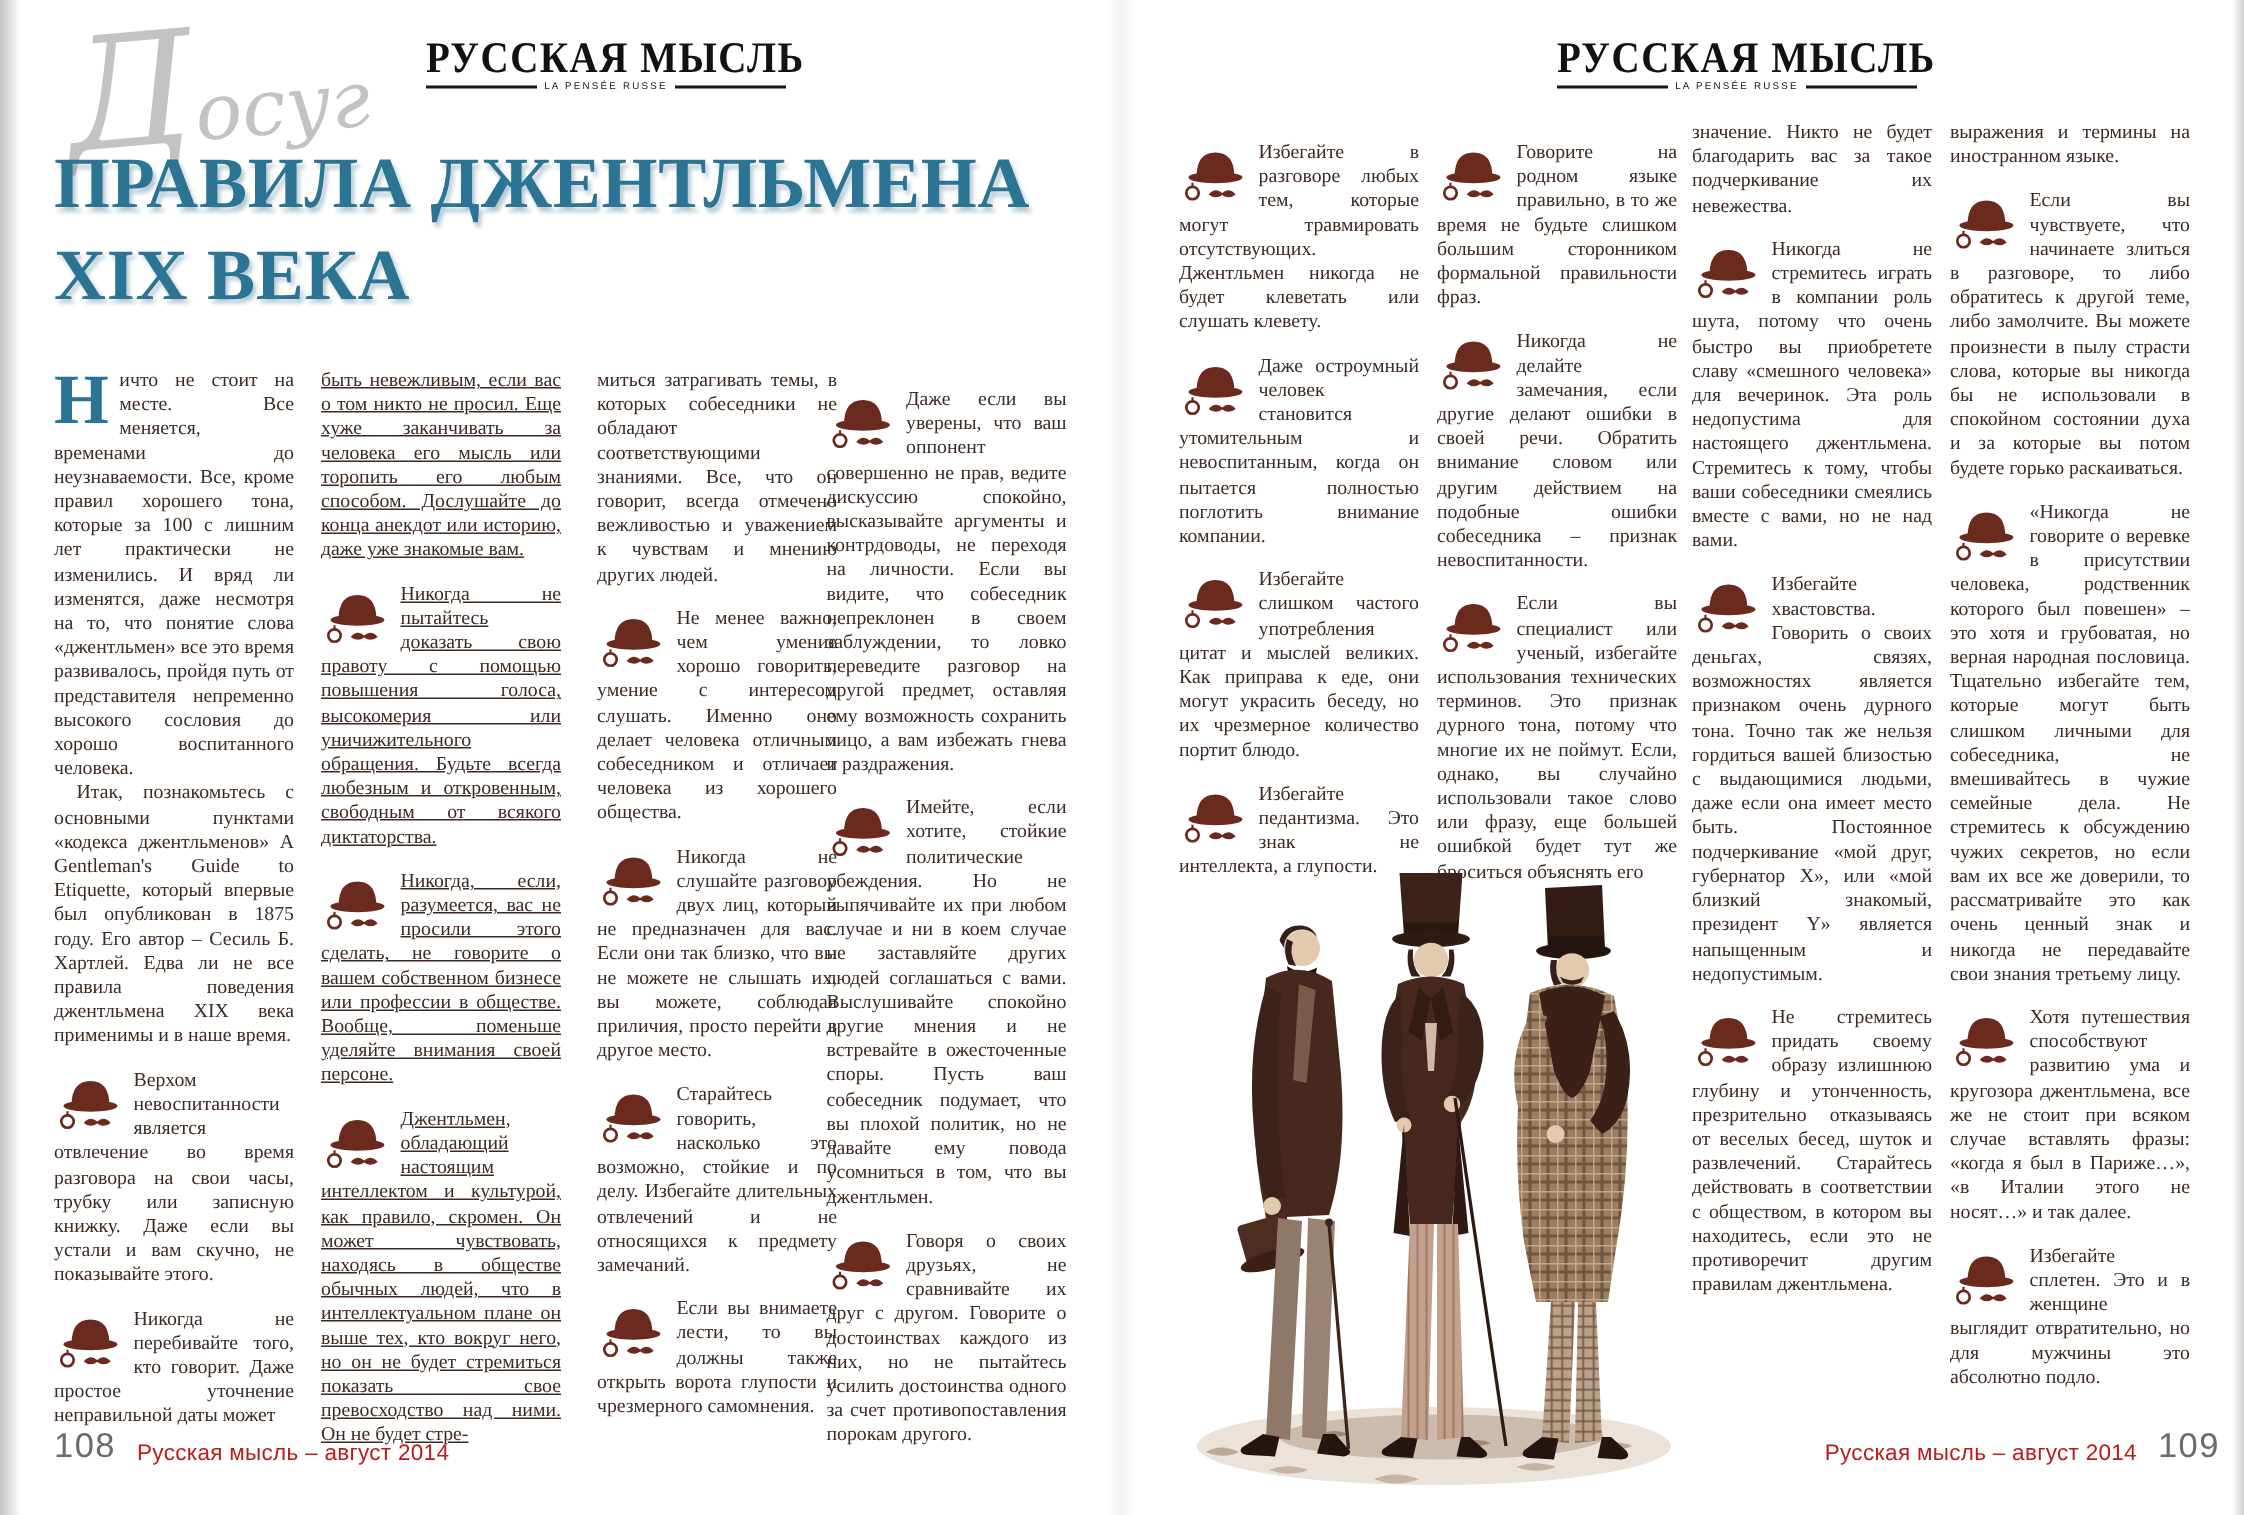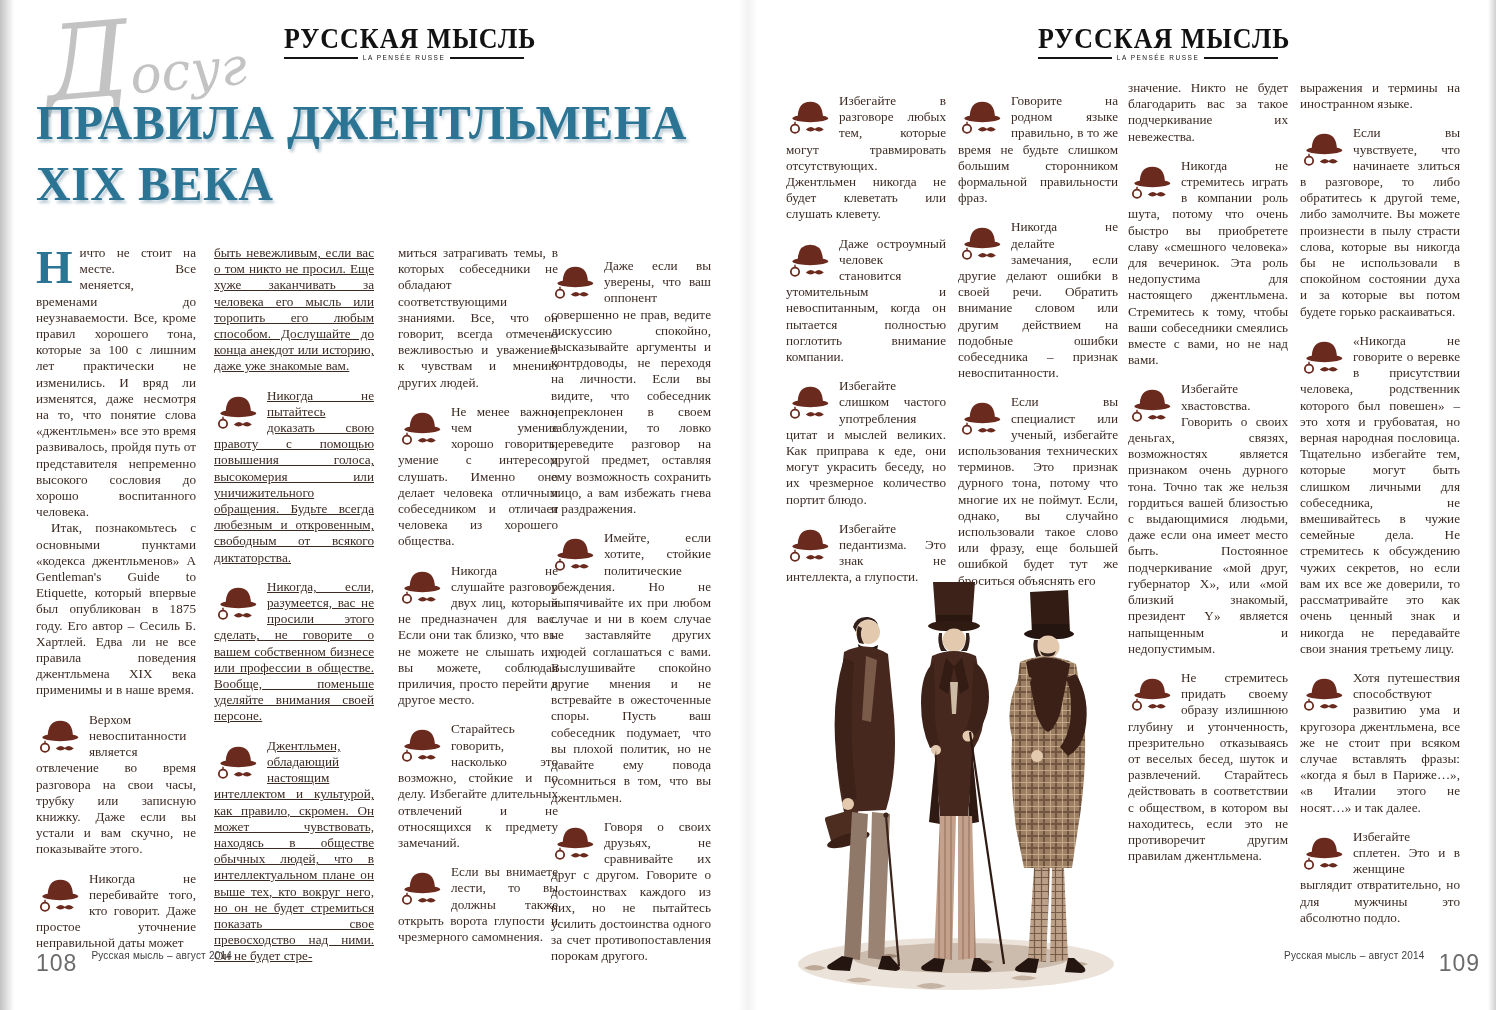--- a/index.html
+++ b/index.html
@@ -50,24 +50,24 @@
     color:#2b7494;font-weight:bold;}
   .hat{float:left;width:45px;height:42px;margin:3px 8px 0 0;}
 
   .pl{top:245px;}
   .pr{top:80px;}
 
   
   .illus{position:absolute;left:786px;top:566px;width:334px;height:438px;}
 
   
-  .footer{position:absolute;top:950px;display:flex;align-items:flex-start;gap:14px;
+  .footer{position:absolute;top:950px;display:flex;align-items:flex-end;gap:14px;
     font-family:"Liberation Sans",sans-serif;}
   .pageno{font-size:23px;color:#6b6b6b;letter-spacing:1px;}
-  .ftext{font-size:10px;color:#404040;letter-spacing:.2px;}
+  .ftext{font-size:15px;color:#b91c1c;letter-spacing:.2px;}
   .footer-left{left:36px;}
   .footer-right{right:16px;}
 </style>
 </head>
 <body>
 
 <div class="spread">
   <div class="edge-left"></div>
   <div class="edge-right"></div>
   <div class="seam"></div>

